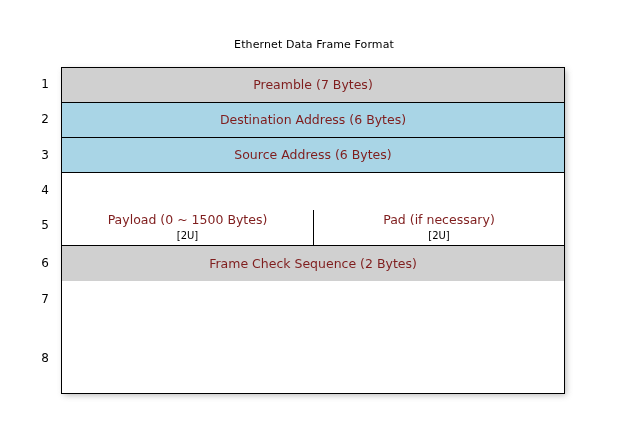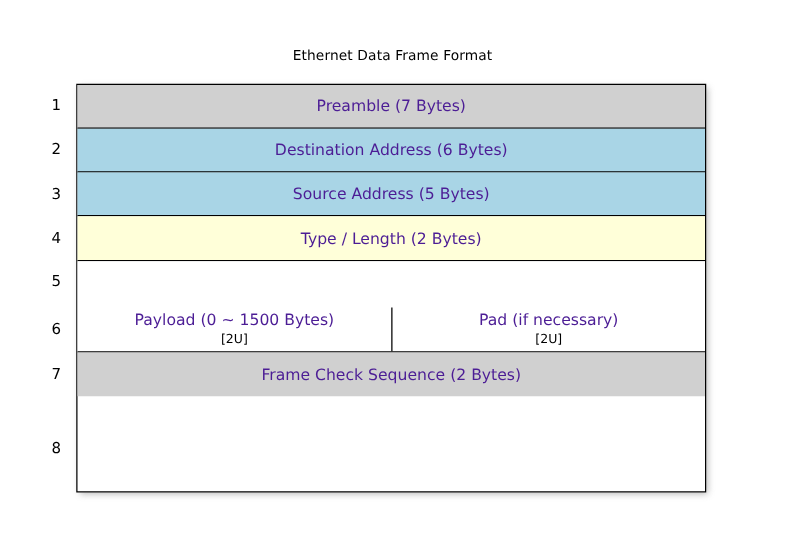--- a/index.html
+++ b/index.html
@@ -97,21 +97,21 @@
     border-bottom: none;
   }
   .row-gray   { background: #d0d0d0; }
   .row-blue   { background: #a9d5e6; }
   .row-yellow { background: #ffffd9; }
   .row-white  { background: #ffffff; }
 
   .cell-label {
     font-size: 12.5px;
     line-height: 16px;
-    color: #4c1d95;
+    color: #7f1d1d;
     white-space: pre-line;
   }
 
   
   .split-row {
     display: flex;
     align-items: stretch;
     justify-content: flex-start;
     padding: 0;
   }
@@ -162,26 +162,23 @@
     <div class="frame-row row-gray" style="height:35px;">
       <span class="cell-label">Preamble (7 Bytes)</span>
     </div>
 
 
     <div class="frame-row row-blue" style="height:35px;">
       <span class="cell-label">Destination Address (6 Bytes)</span>
     </div>
 
     <div class="frame-row row-blue" style="height:35px;">
-      <span class="cell-label">Source Address (5 Bytes)</span>
+      <span class="cell-label">Source Address (6 Bytes)</span>
     </div>
 
-    <div class="frame-row row-yellow" style="height:36px;">
-      <span class="cell-label">Type / Length (2 Bytes)</span>
-    </div>
 
     <div class="frame-row row-white split-row" style="height:73px;">
       <div class="split-cell" id="payload-cell">
         <div>
           <div class="cell-label">Payload (0 ~ 1500 Bytes)</div>
           <div class="cell-sub">[2U]</div>
         </div>
       </div>
       <div class="split-cell" id="pad-cell">
         <div>

